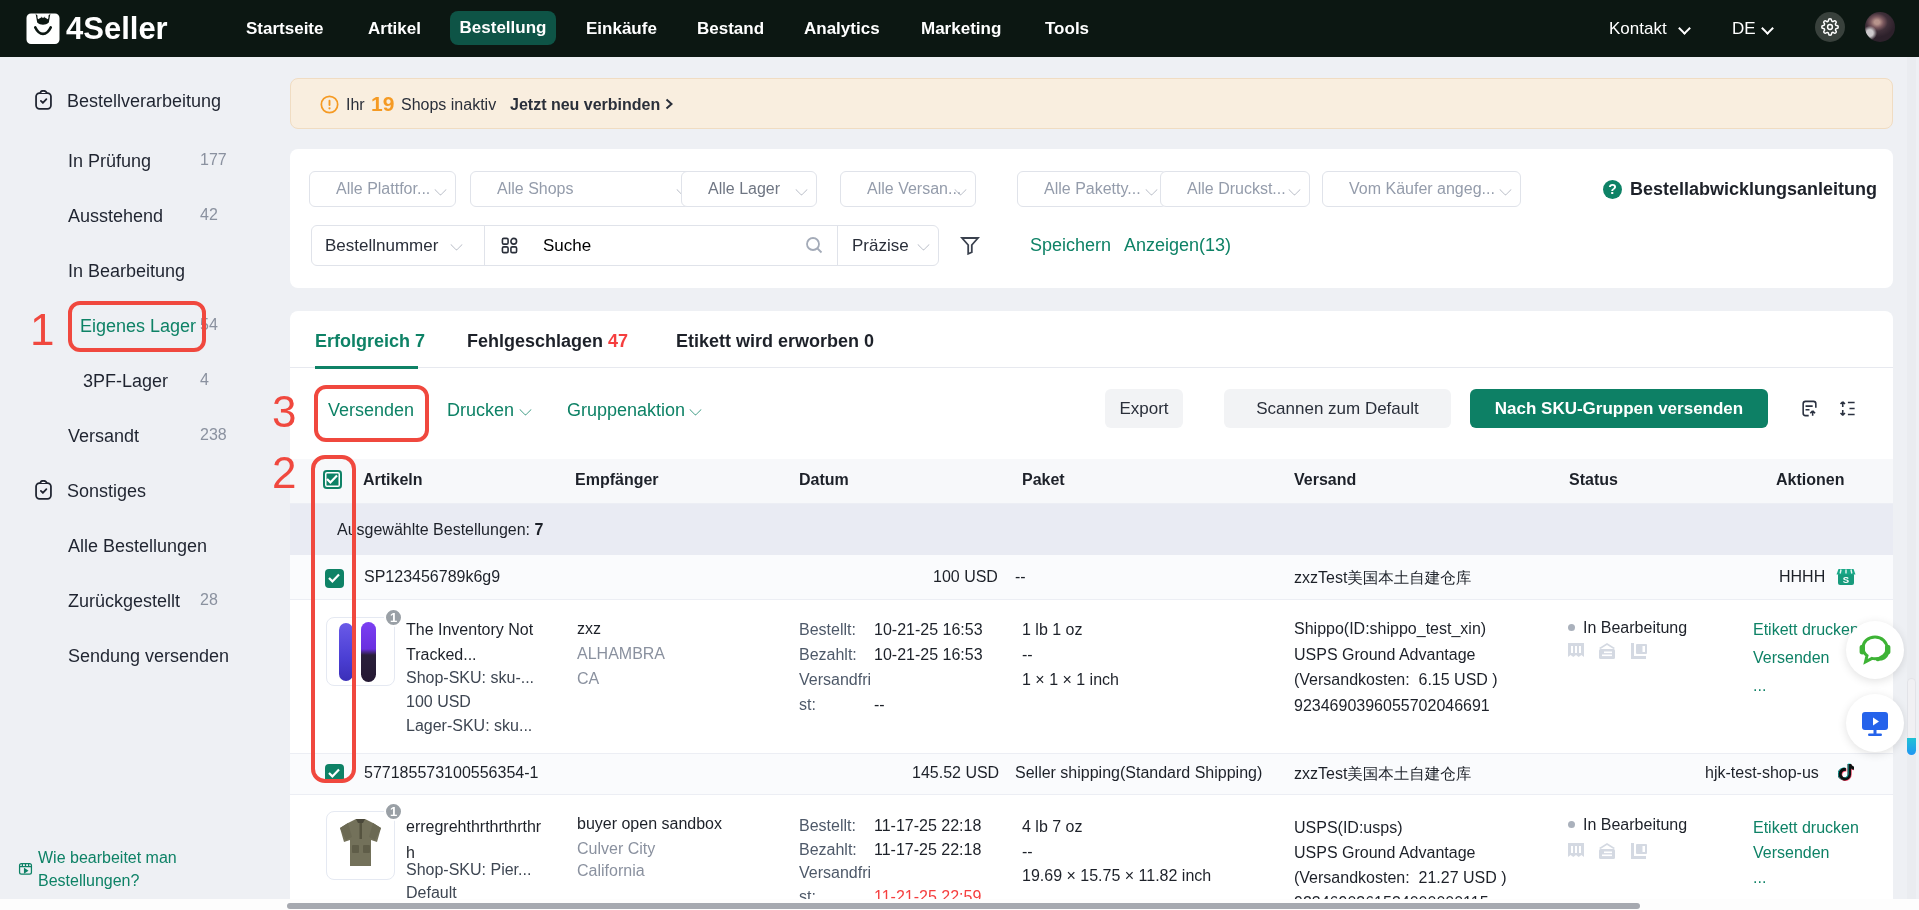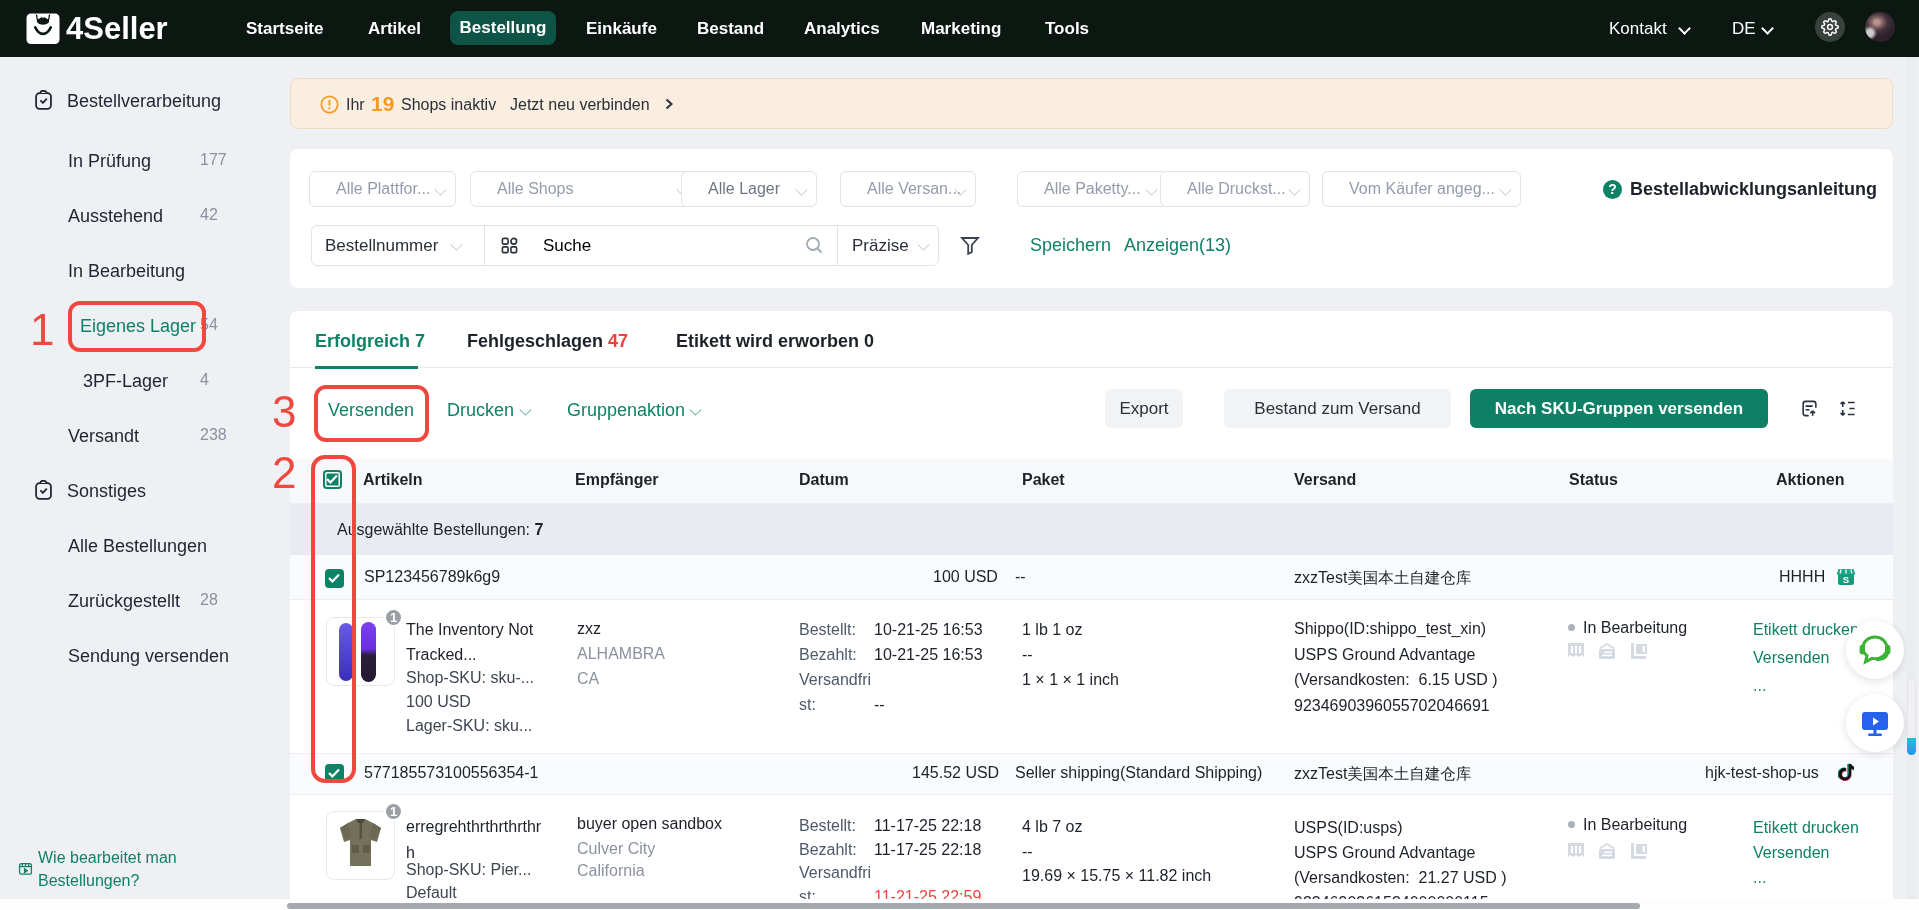--- a/index.html
+++ b/index.html
@@ -110,21 +110,21 @@
 
 <div id="banner"></div>
 <svg class="abs" style="left:320px;top:95px" width="19" height="19" viewBox="0 0 20 20">
   <circle cx="10" cy="10" r="8.6" fill="none" stroke="#f59a23" stroke-width="1.8"></circle>
   <rect x="9" y="5" width="2" height="6.5" rx="1" fill="#f59a23"></rect>
   <circle cx="10" cy="14" r="1.2" fill="#f59a23"></circle>
 </svg>
 <div class="abs" style="left:346px;top:96px;font-size:16px;color:#2a2f3a">Ihr</div>
 <div class="abs" style="left:371px;top:92px;font-size:21px;font-weight:700;color:#f59a23">19</div>
 <div class="abs" style="left:401px;top:96px;font-size:16px;color:#2a2f3a">Shops inaktiv</div>
-<div class="abs" style="left:510px;top:96px;font-size:16px;font-weight:400;color:#2a2f3a">Jetzt neu verbinden</div>
+<div class="abs" style="left:510px;top:96px;font-size:16px;font-weight:700;color:#2a2f3a">Jetzt neu verbinden</div>
 <svg class="abs" style="left:663px;top:98px" width="12" height="12" viewBox="0 0 12 12" fill="none" stroke="#2a2f3a" stroke-width="2">
     <path d="M3.5 1.5 l5 4.5 -5 4.5"></path>
   </svg>
 
 <div class="card" style="top:149px;height:139px"></div>
 <div class="dd" style="left:309px;top:171px;width:147px">Alle Plattfor...<span class="chev chevi"></span></div>
 <div class="dd" style="left:470px;top:171px;width:228px">Alle Shops<span class="chev chevi"></span></div>
 <div class="dd" style="left:681px;top:171px;width:136px;color:#6f7683">Alle Lager<span class="chev chevi"></span></div>
 <div class="dd" style="left:840px;top:171px;width:136px">Alle Versan...<span class="chev chevi"></span></div>
 <div class="dd" style="left:1017px;top:171px;width:150px">Alle Paketty...<span class="chev chevi"></span></div>
@@ -166,21 +166,21 @@
 <div class="abs" style="left:315px;top:365.5px;width:103px;height:3px;background:#0e8266"></div>
 
 <div class="abs teal" style="left:328px;top:400px;font-size:18px">Versenden</div>
 <div class="ann" style="left:314px;top:385px;width:115px;height:57px"></div>
 <div class="annum" style="left:272px;top:387px">3</div>
 <div class="abs teal" style="left:447px;top:400px;font-size:18px">Drucken</div>
 <span class="chevi abs" style="left:521px;top:405px;border-color:#0e8266"></span>
 <div class="abs teal" style="left:567px;top:400px;font-size:18px">Gruppenaktion</div>
 <span class="chevi abs" style="left:691px;top:405px;border-color:#0e8266"></span>
 <div class="btn" style="left:1105px;top:389px;width:78px;background:#f2f3f5;color:#2a2f3a;line-height:39px">Export</div>
-<div class="btn" style="left:1224px;top:389px;width:227px;background:#f2f3f5;color:#2a2f3a;line-height:39px">Bestand zum Versand</div>
+<div class="btn" style="left:1224px;top:389px;width:227px;background:#f2f3f5;color:#2a2f3a;line-height:39px">Scannen zum Default</div>
 <div class="btn" style="left:1470px;top:389px;width:298px;background:#0d8065;color:#fff;font-weight:700;line-height:39px">Nach SKU-Gruppen versenden</div>
 <svg class="abs" style="left:1800px;top:399px" width="19" height="19" viewBox="0 0 24 24" fill="none" stroke="#2a3140" stroke-width="2">
     <path d="M20 11 V6 a3 3 0 0 0 -3 -3 H7 a3 3 0 0 0 -3 3 v12 a3 3 0 0 0 3 3 h4"></path>
     <path d="M7 9 h9 M7 13.5 h5"></path>
     <path d="M16 21 v-6 m0 0 l-3 3 m3 -3 l3 3"></path>
   </svg>
 <svg class="abs" style="left:1838px;top:399px" width="19" height="19" viewBox="0 0 24 24" fill="none" stroke="#2a3140" stroke-width="2">
     <path d="M6 10 V3.5 m0 0 l-2.8 2.8 M6 3.5 l2.8 2.8 M6 14 v6.5 m0 0 l-2.8 -2.8 M6 20.5 l2.8 -2.8 M12.5 4.5 H21 M14.5 12 H21 M12.5 19.5 H21"></path>
   </svg>
 

